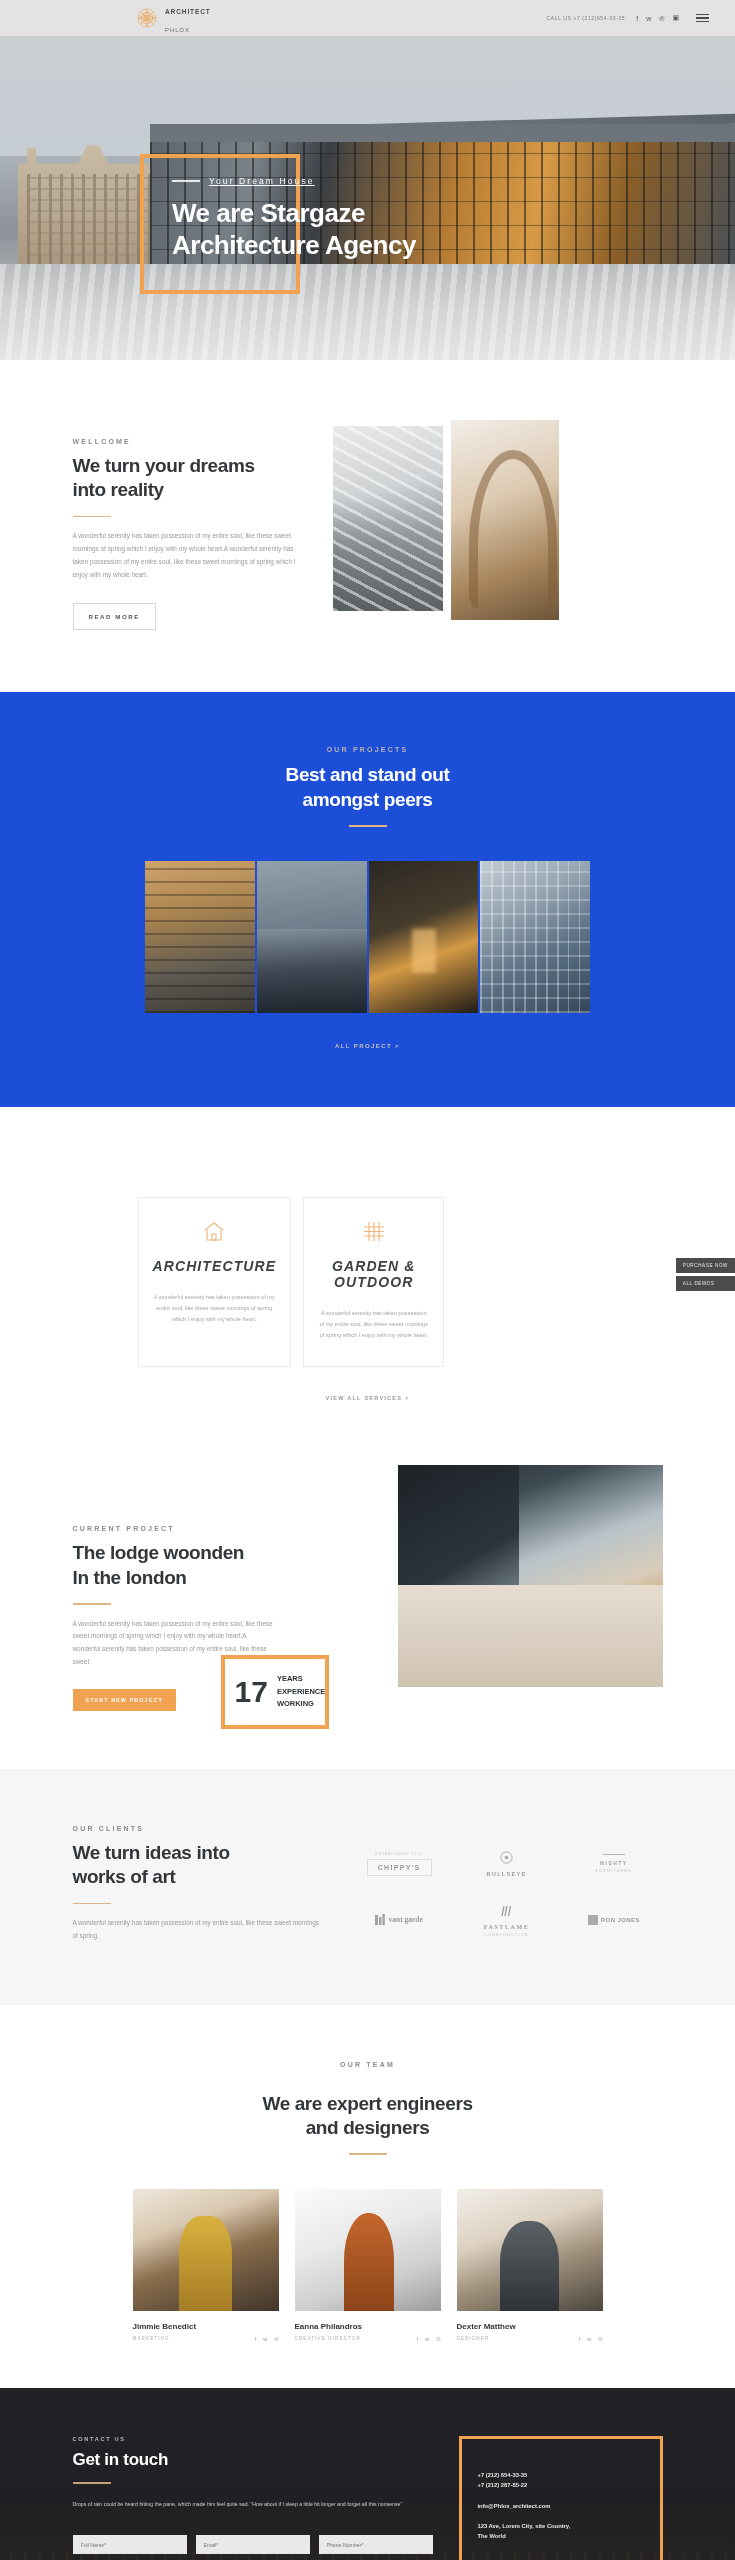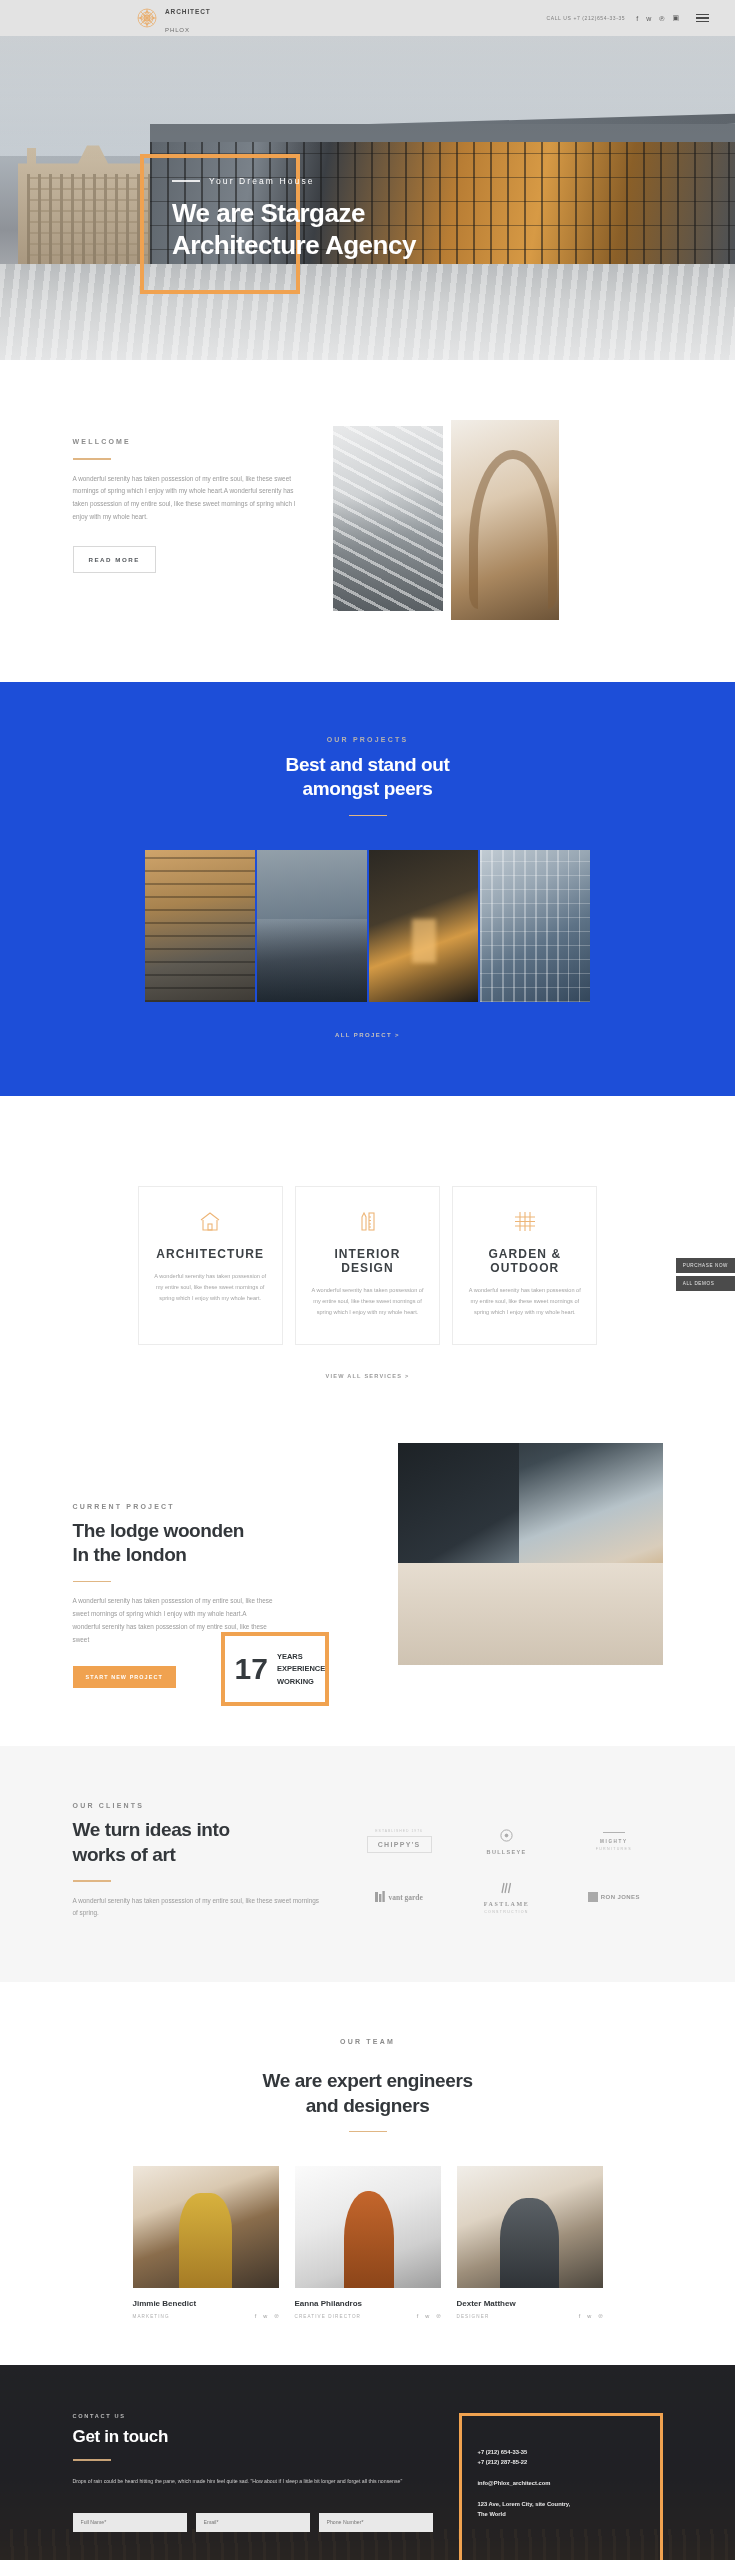--- a/index.html
+++ b/index.html
@@ -68,21 +68,21 @@
     background: repeating-linear-gradient(96deg,rgba(255,255,255,.35) 0 6px,transparent 6px 15px);}
   .hero-vignette{position:absolute;inset:0;background:linear-gradient(180deg,rgba(0,0,0,.05),rgba(0,0,0,0) 40%);}
 
   .hero-frame {
     position: absolute; left: 140px; top: 118px; width: 160px; height: 140px;
     border: 4px solid #f0a250; z-index: 4;
   }
   .hero-copy { position: absolute; left: 172px; top: 140px; z-index: 6; }
   .eyebrow-row { display: flex; align-items: center; gap: 9px; margin-bottom: 12px; }
   .eyebrow-line { width: 28px; height: 1.3px; background: #fff; opacity: .85; }
-  .eyebrow-w { font-size: 8.5px; letter-spacing: 2.1px; color: #fff; font-weight: 500; }
+  .eyebrow-w { font-size: 8.5px; letter-spacing: 2.1px; color: #fff; font-weight: 500; text-decoration: underline; }
   .hero-title { font-size: 26px; line-height: 1.22; font-weight: 700; color: #fff; letter-spacing: -.5px; }
 
   
   .eyebrow { font-size: 7px; letter-spacing: 2.2px; color: #8b8b8b; font-weight: 600; text-transform: uppercase; }
   .h2 { font-size: 19px; line-height: 1.28; font-weight: 700; color: #33373b; letter-spacing: -.4px; }
   .rule { width: 38px; height: 1.6px; background: #e0b684; margin: 13px 0; }
   .rule.center { margin: 13px auto; }
   .body-sm { font-size: 6.4px; line-height: 2.0; color: #9a9a9a; }
   .center { text-align: center; }
 
@@ -128,21 +128,21 @@
                repeating-linear-gradient(0deg,rgba(255,255,255,.25) 0 1.5px,transparent 1.5px 14px);}
   .all-proj { display:block; margin: 30px auto 0; text-align: center; font-size: 6px;
     letter-spacing: 1.4px; color: #c6c2bd; font-weight: 600; background:none;border:none;cursor:pointer;
     font-family:"Liberation Sans",sans-serif; }
 
   
   .spec { padding: 56px 0 28px; }
   .cards { width: 460px; margin: 34px auto 0; display: grid; grid-template-columns: repeat(3,1fr); gap: 12px; }
   .card { border: 1px solid #ececec; padding: 22px 14px 26px; text-align: center; background:#fff; }
   .card-ico { height: 24px; display:flex; align-items:center; justify-content:center; margin-bottom: 14px; }
-  .card-title { font-size: 12px; letter-spacing: 1.1px; color: #3c4145; font-weight: 600; margin-bottom: 10px; }
+  .card-title { font-size: 14px; letter-spacing: 1.1px; color: #3c4145; font-weight: 600; margin-bottom: 18px; font-style: italic; }
   .card-body { font-size: 5.6px; line-height: 1.95; color: #a5a5a5; }
   .see-all { display:block; margin: 28px auto 0; text-align:center; font-size:5.6px;
     letter-spacing:1.2px; color:#9a9a9a; font-weight:600; background:none;border:none;cursor:pointer;
     font-family:"Liberation Sans",sans-serif; }
 
   
   .curproj { position: relative; padding: 36px 0 58px; }
   .curproj-in { width: 590px; margin: 0 auto; position: relative; min-height: 232px; }
   .cp-left { width: 200px; padding-top: 60px; }
   .cp-img { position: absolute; right: 0; top: 0; width: 265px; height: 222px;
@@ -283,20 +283,24 @@
         <span>We are Stargaze</span><br>
         <span>Architecture Agency</span>
       </div>
     </div>
   </div>
 
   <div class="welcome">
     <div class="welcome-in">
       <div class="welcome-left">
         <div class="eyebrow">WELLCOME</div>
+        <div class="h2" style="margin-top:9px">
+          <span>We turn your dreams</span><br>
+          <span>into reality</span>
+        </div>
         <div class="rule"></div>
         <div class="body-sm">A wonderful serenity has taken possession of my entire soul, like these sweet mornings of spring which I enjoy with my whole heart.A wonderful serenity has taken possession of my entire soul, like these sweet mornings of spring which I enjoy with my whole heart.</div>
         <button class="btn-outline">READ MORE</button>
       </div>
       <div class="welcome-right">
         <div class="ph ph1"></div>
         <div class="ph ph2"></div>
       </div>
     </div>
   </div>
@@ -327,31 +331,20 @@
           <svg width="22" height="21" viewBox="0 0 22 21" fill="none" stroke="#edb577" stroke-width="1.1">
             <path d="M2 9 L11 2 L20 9"></path>
               <path d="M4 9 V19 H18 V9"></path>
               <rect x="9" y="13" width="4" height="6"></rect>
           </svg>
         </div>
         <div class="card-title">ARCHITECTURE</div>
         <div class="card-body">A wonderful serenity has taken possession of my entire soul, like these sweet mornings of spring which I enjoy with my whole heart.</div>
       </div>
 
-      <div class="card">
-        <div class="card-ico">
-          <svg width="20" height="21" viewBox="0 0 20 21" fill="none" stroke="#edb577" stroke-width="1.1">
-            <path d="M5 6 L7 2 L9 6 V19 H5 Z"></path>
-              <rect x="12" y="2" width="5" height="17"></rect>
-            <path d="M12 6 h2 M12 9.5 h2 M12 13 h2 M12 16 h2"></path>
-          </svg>
-        </div>
-        <div class="card-title">INTERIOR DESIGN</div>
-        <div class="card-body">A wonderful serenity has taken possession of my entire soul, like these sweet mornings of spring which I enjoy with my whole heart.</div>
-      </div>
 
       <div class="card">
         <div class="card-ico">
           <svg width="22" height="21" viewBox="0 0 22 21" fill="none" stroke="#edb577" stroke-width="1.1">
             <path d="M6 1 V20 M11 1 V20 M16 1 V20 M1 6 H21 M1 10.5 H21 M1 15 H21"></path>
           </svg>
         </div>
         <div class="card-title">GARDEN &amp; OUTDOOR</div>
         <div class="card-body">A wonderful serenity has taken possession of my entire soul, like these sweet mornings of spring which I enjoy with my whole heart.</div>
       </div>

